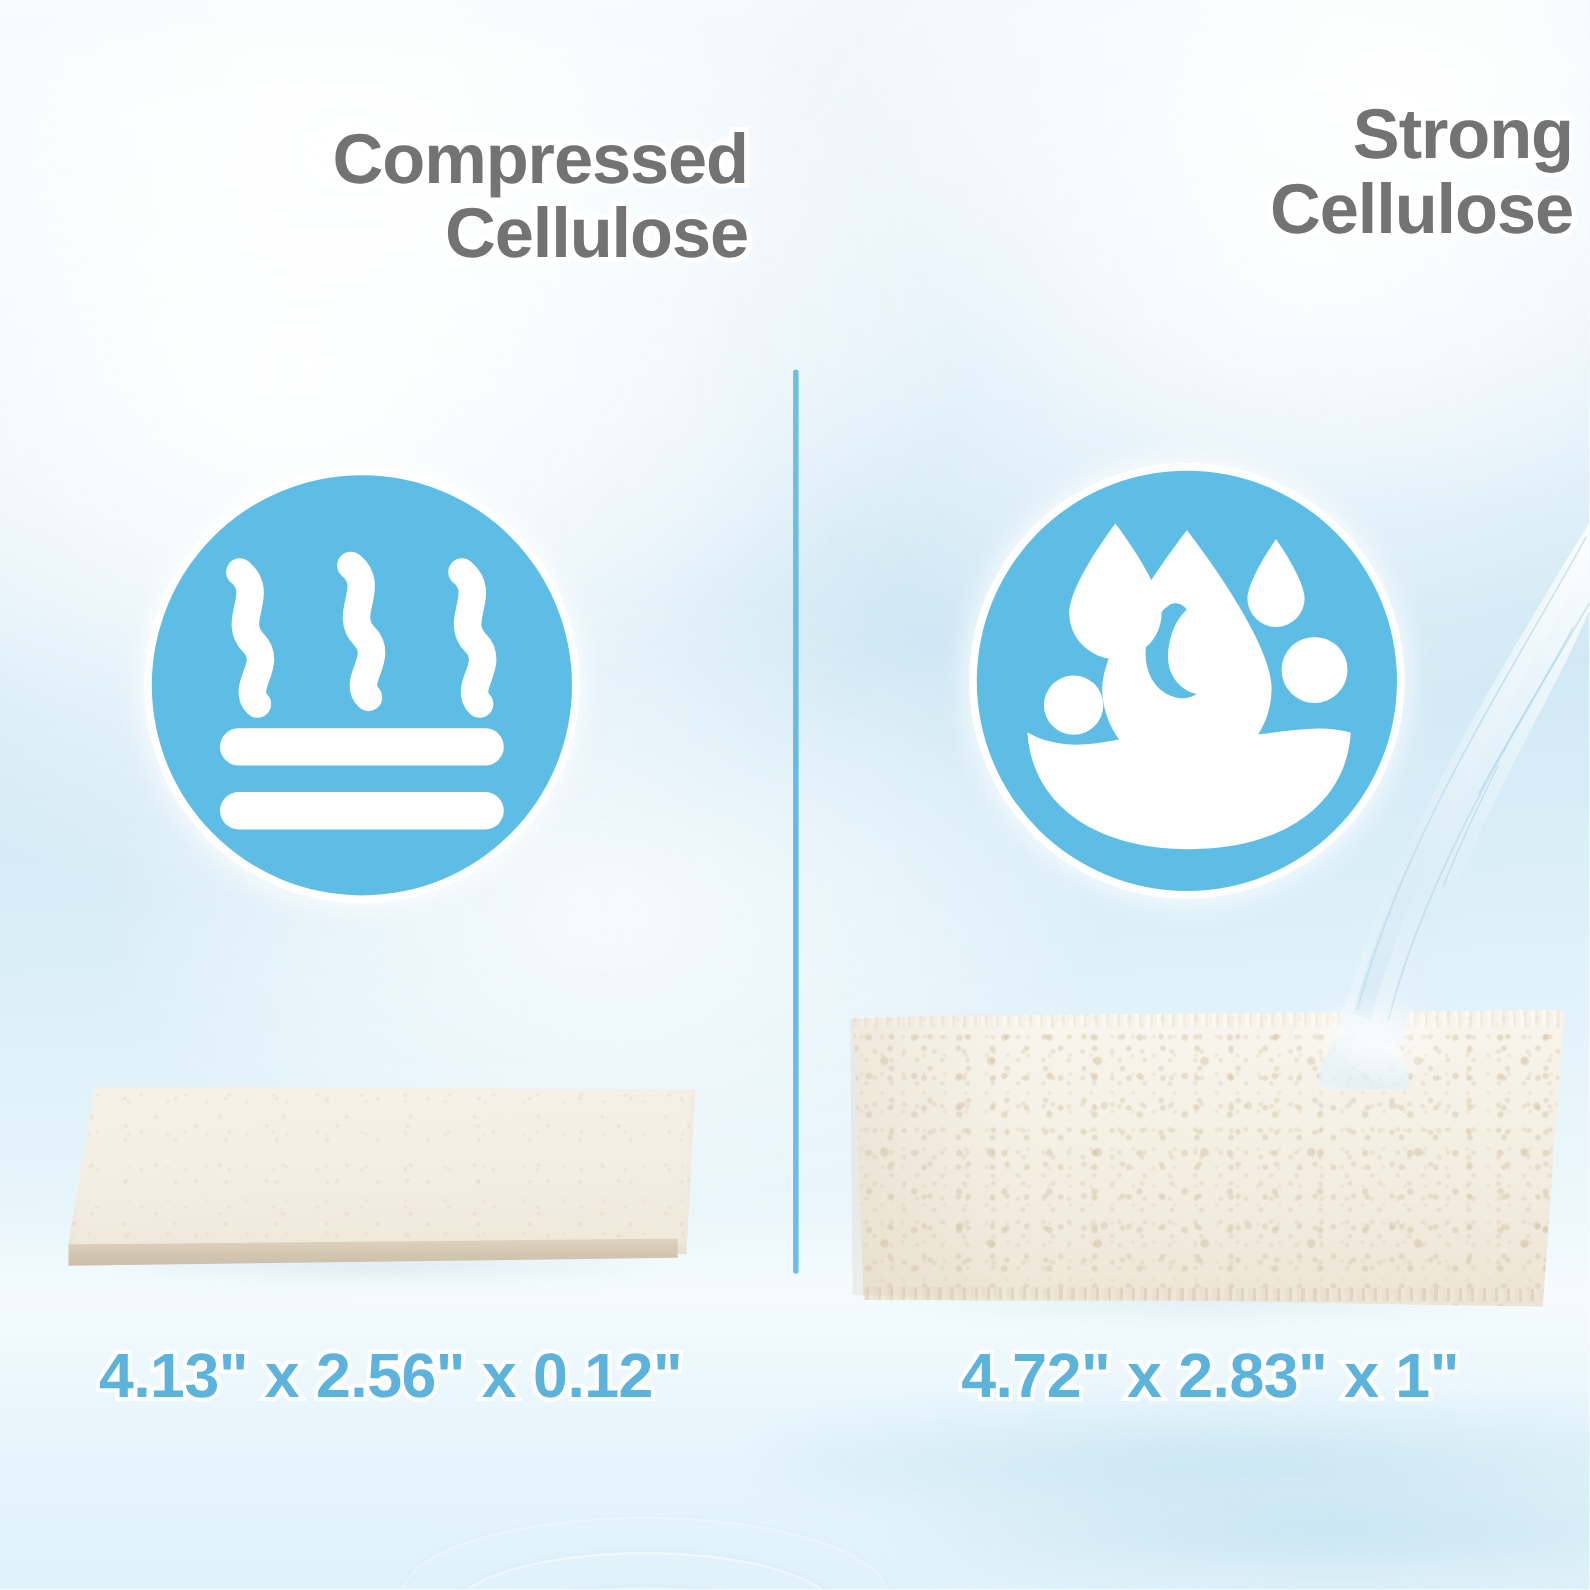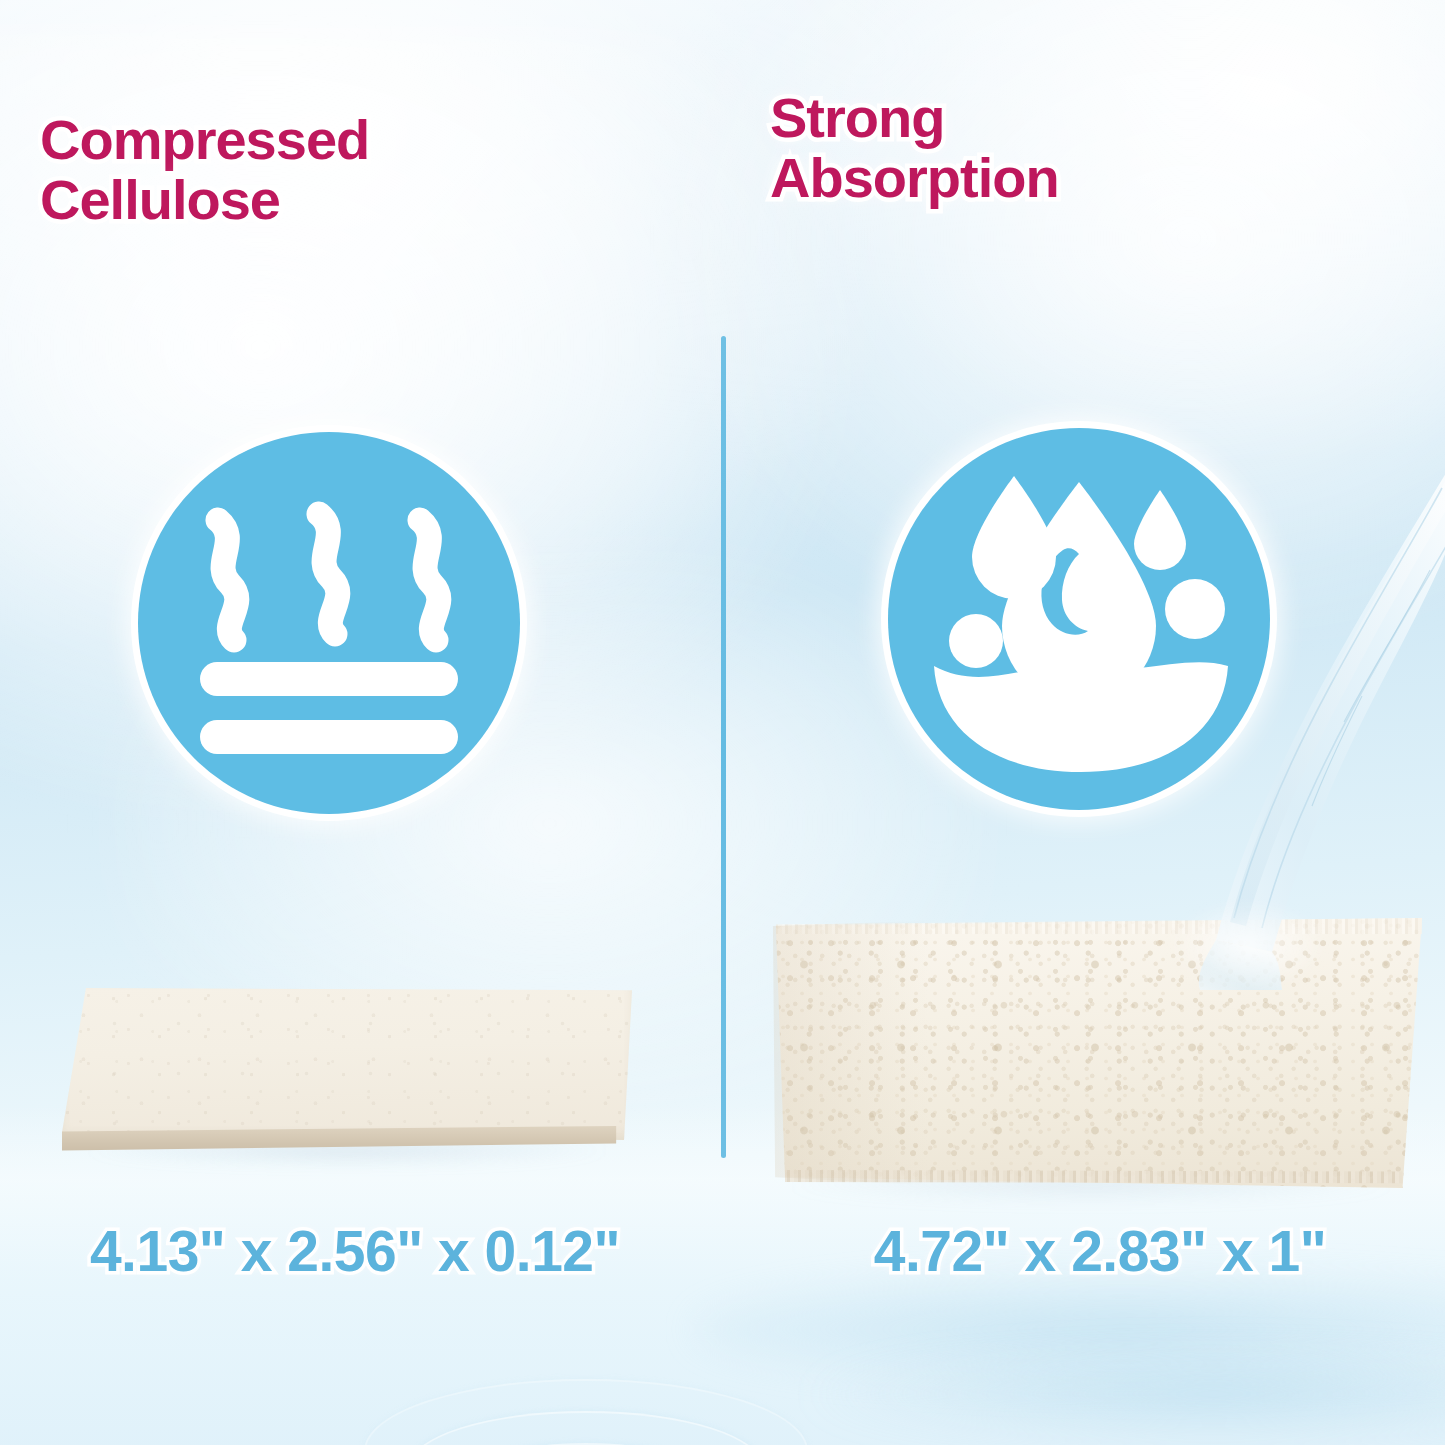--- a/index.html
+++ b/index.html
@@ -112,25 +112,25 @@
     width: 5px;
     height: 822px;
     background: linear-gradient(180deg, #6fc0e4 0%, #64bbe2 50%, #6dbfe4 100%);
     border-radius: 3px;
   }
 
   
   .heading {
     position: absolute;
     font-weight: 700;
-    font-size: 56px;
+    font-size: 64px;
     line-height: 1.07;
     letter-spacing: -1px;
-    color: #be185d;
-    text-align: left;
+    color: #737373;
+    text-align: right;
     -webkit-text-stroke: 9px #ffffff;
     paint-order: stroke fill;
     text-shadow:
       0 0 12px rgba(255,255,255,0.95),
       0 0 22px rgba(255,255,255,0.85);
     white-space: pre-line;
   }
   .heading-left {
     left: 40px;
     top: 110px;
@@ -352,21 +352,21 @@
   <div class="sponge-thin">
     <div class="shadow"></div>
     <div class="top-face"></div>
     <div class="grain"></div>
     <div class="edge-face"></div>
   </div>
 
   <div class="dim dim-left">4.13" x 2.56" x 0.12"</div>
 
   <div class="heading heading-right">Strong
-Absorption</div>
+Cellulose</div>
 
   <div class="icon-circle icon-circle-right">
     <svg viewBox="0 0 382 382" xmlns="http://www.w3.org/2000/svg" aria-hidden="true">
 
       <path d="M191 54 C191 54, 268 152, 268 198 A77 77 0 0 1 114 198 C114 152, 191 54, 191 54 Z" fill="#ffffff"></path>
 
       <path d="M175 122 C152 138, 146 176, 164 196 C174 207, 190 210, 200 203 C186 200, 175 188, 174 172 C173 154, 180 136, 191 126 C186 120, 180 119, 175 122 Z" fill="#5ebde4"></path>
 
       <path d="M126 48 C126 48, 168 103, 168 129 A42 42 0 0 1 84 129 C84 103, 126 48, 126 48 Z" fill="#ffffff"></path>
 

